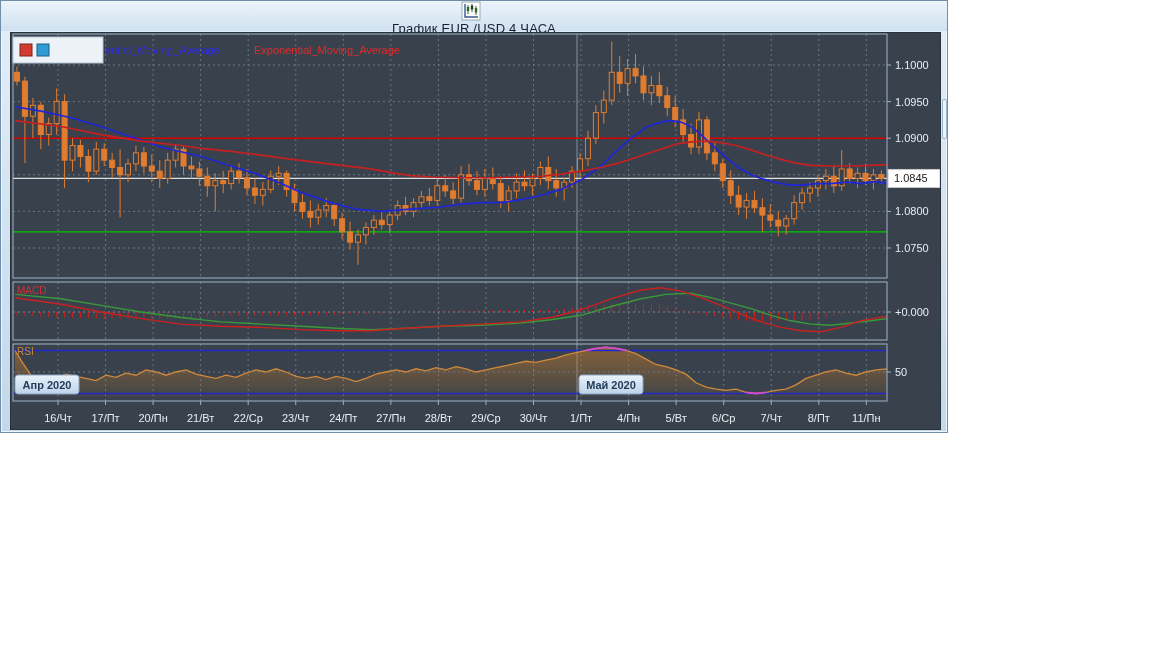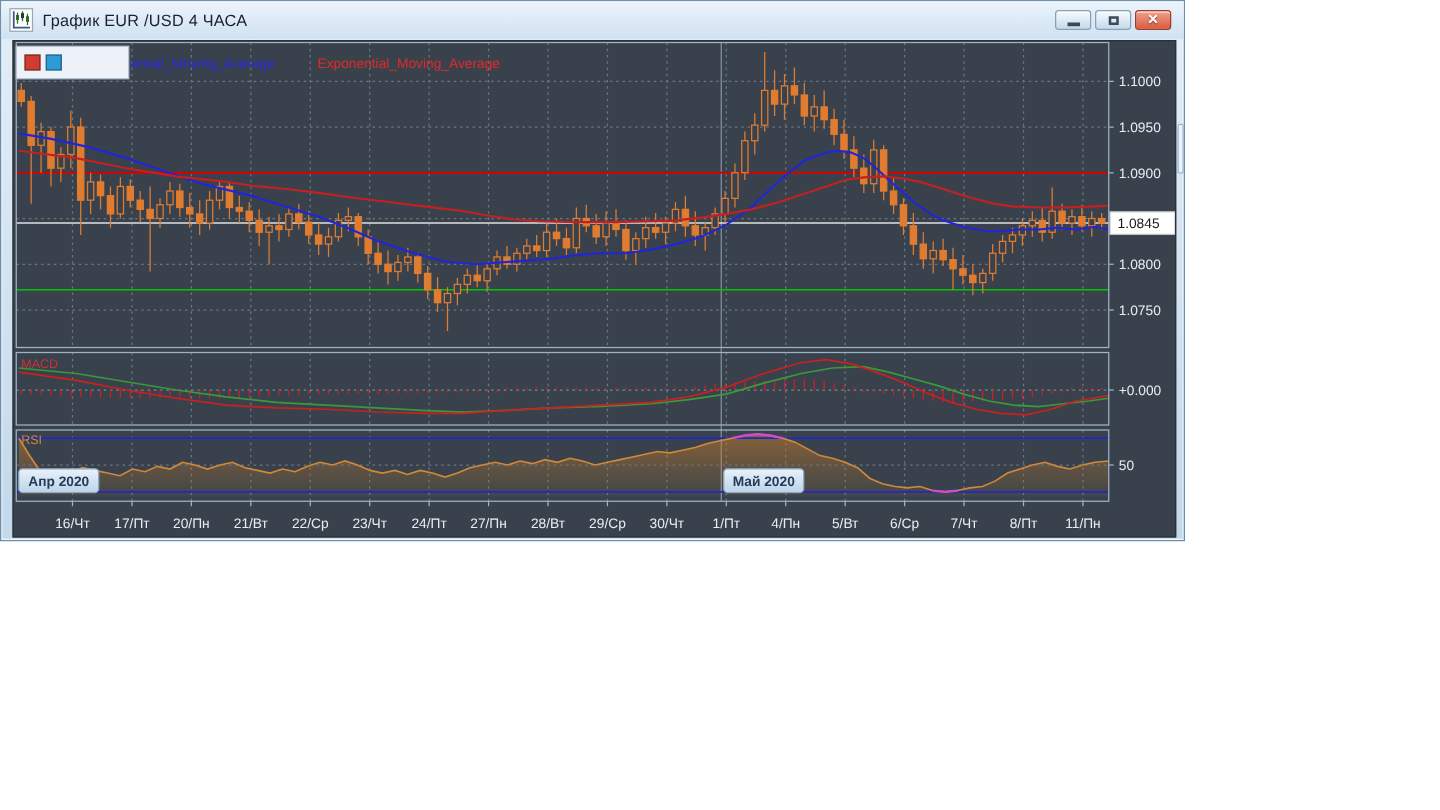--- a/index.html
+++ b/index.html
@@ -2,21 +2,21 @@
 <html><head>
 <meta charset="utf-8">
 <style>
   * { margin:0; padding:0; box-sizing:border-box; }
   html,body { width:1152px; height:648px; background:#ffffff; font-family:"Liberation Sans", sans-serif; overflow:hidden; }
   .window { position:absolute; left:0; top:0; width:948px; height:433px;
     background:linear-gradient(#e4eef8,#c3d8eb);
     border:1px solid #6e8ea9; box-shadow: inset 0 0 0 1px #eef6fc; }
   .titlebar { position:absolute; left:0; top:0; width:100%; height:30px;
     display:flex; align-items:center; padding:0 6px;
-    background:linear-gradient(#ecf4fb,#cfe1f1); }
+    background:linear-gradient(#ecf4fb,#cfe1f1);flex-direction:column; }
   .title-icon { width:20px; height:20px; margin-right:7px; flex:0 0 auto; }
   .title-text { font-size:13px; color:#17222e; letter-spacing:.2px; }
   .win-buttons { margin-left:auto; display:flex; gap:3px; padding-right:4px; }
   .win-btn { width:29px; height:16px; border:1px solid #87a0b8; border-radius:3px;
     background:linear-gradient(#f8fbfe,#cuddfe0 50%,#c6d9ea); background:linear-gradient(#f8fbfe,#c6d9ea);
     display:flex; align-items:center; justify-content:center; cursor:pointer;
     box-shadow: inset 0 1px 0 #ffffff; }
   .win-btn.close { background:linear-gradient(#f2a18d,#d85c41); border-color:#9e3c2a; }
   .glyph-min { width:10px; height:3px; background:#3a4a5a; margin-top:6px; }
   .glyph-restore { width:8px; height:7px; border:2px solid #3a4a5a; }

